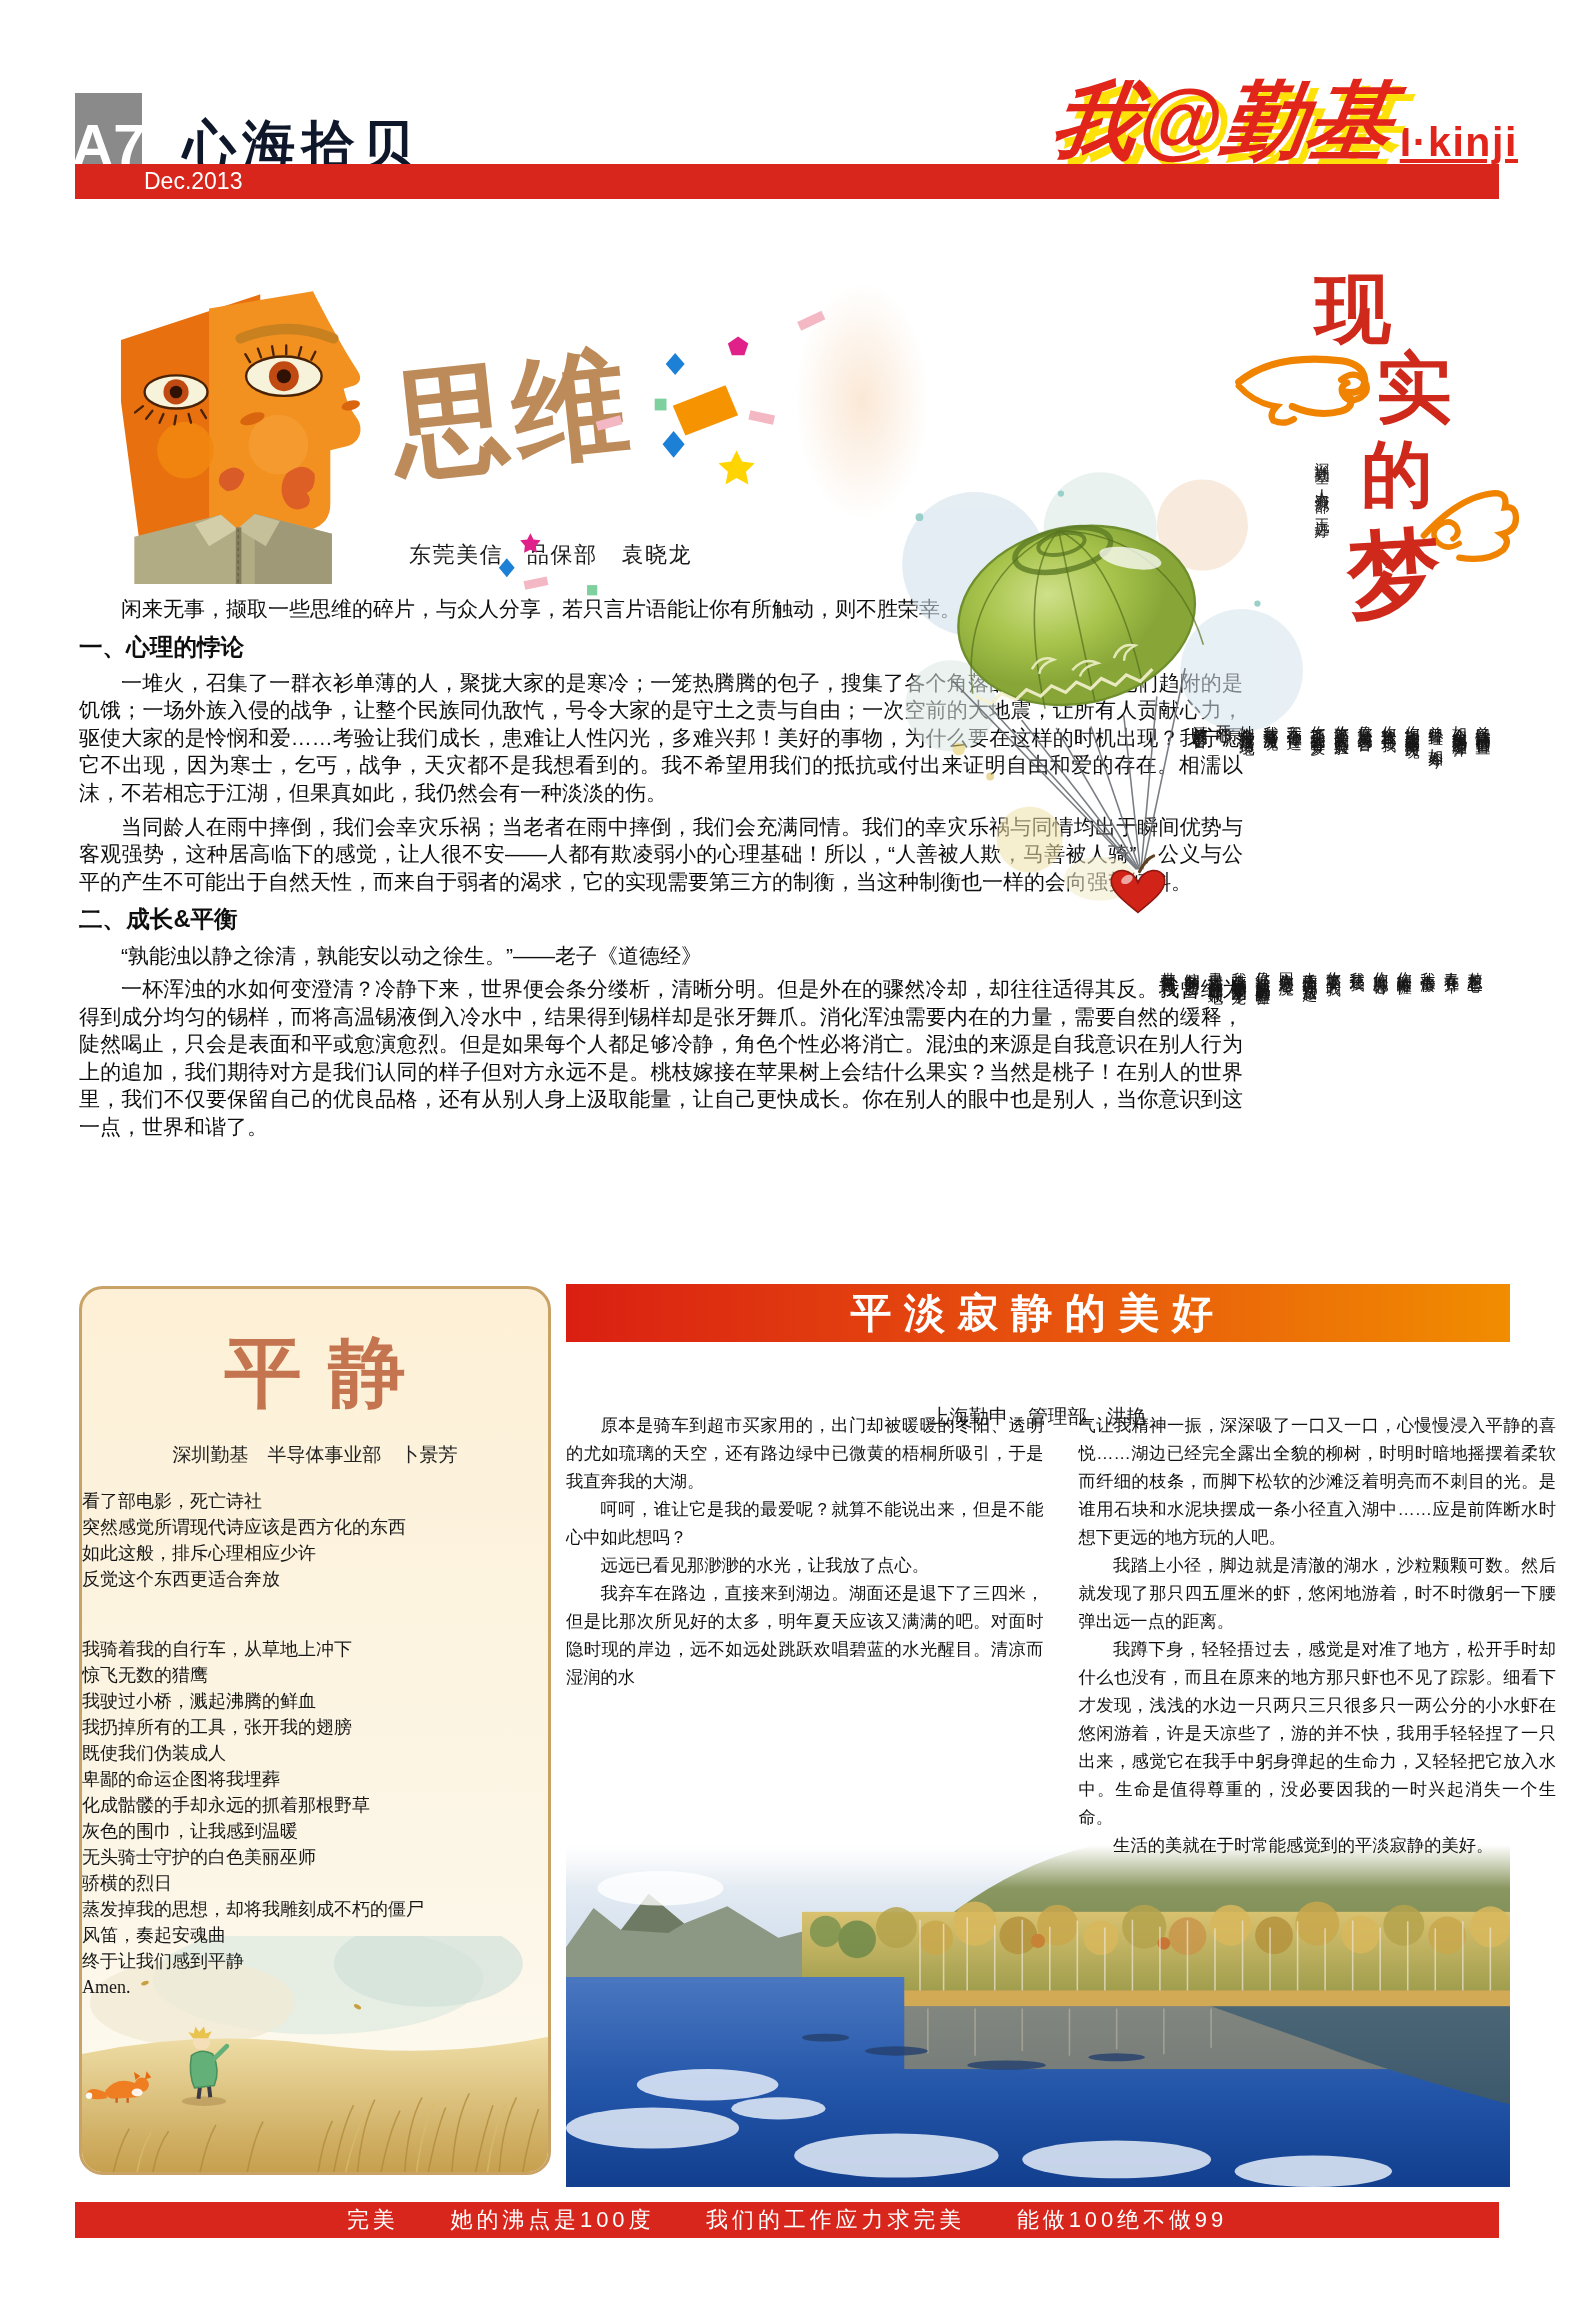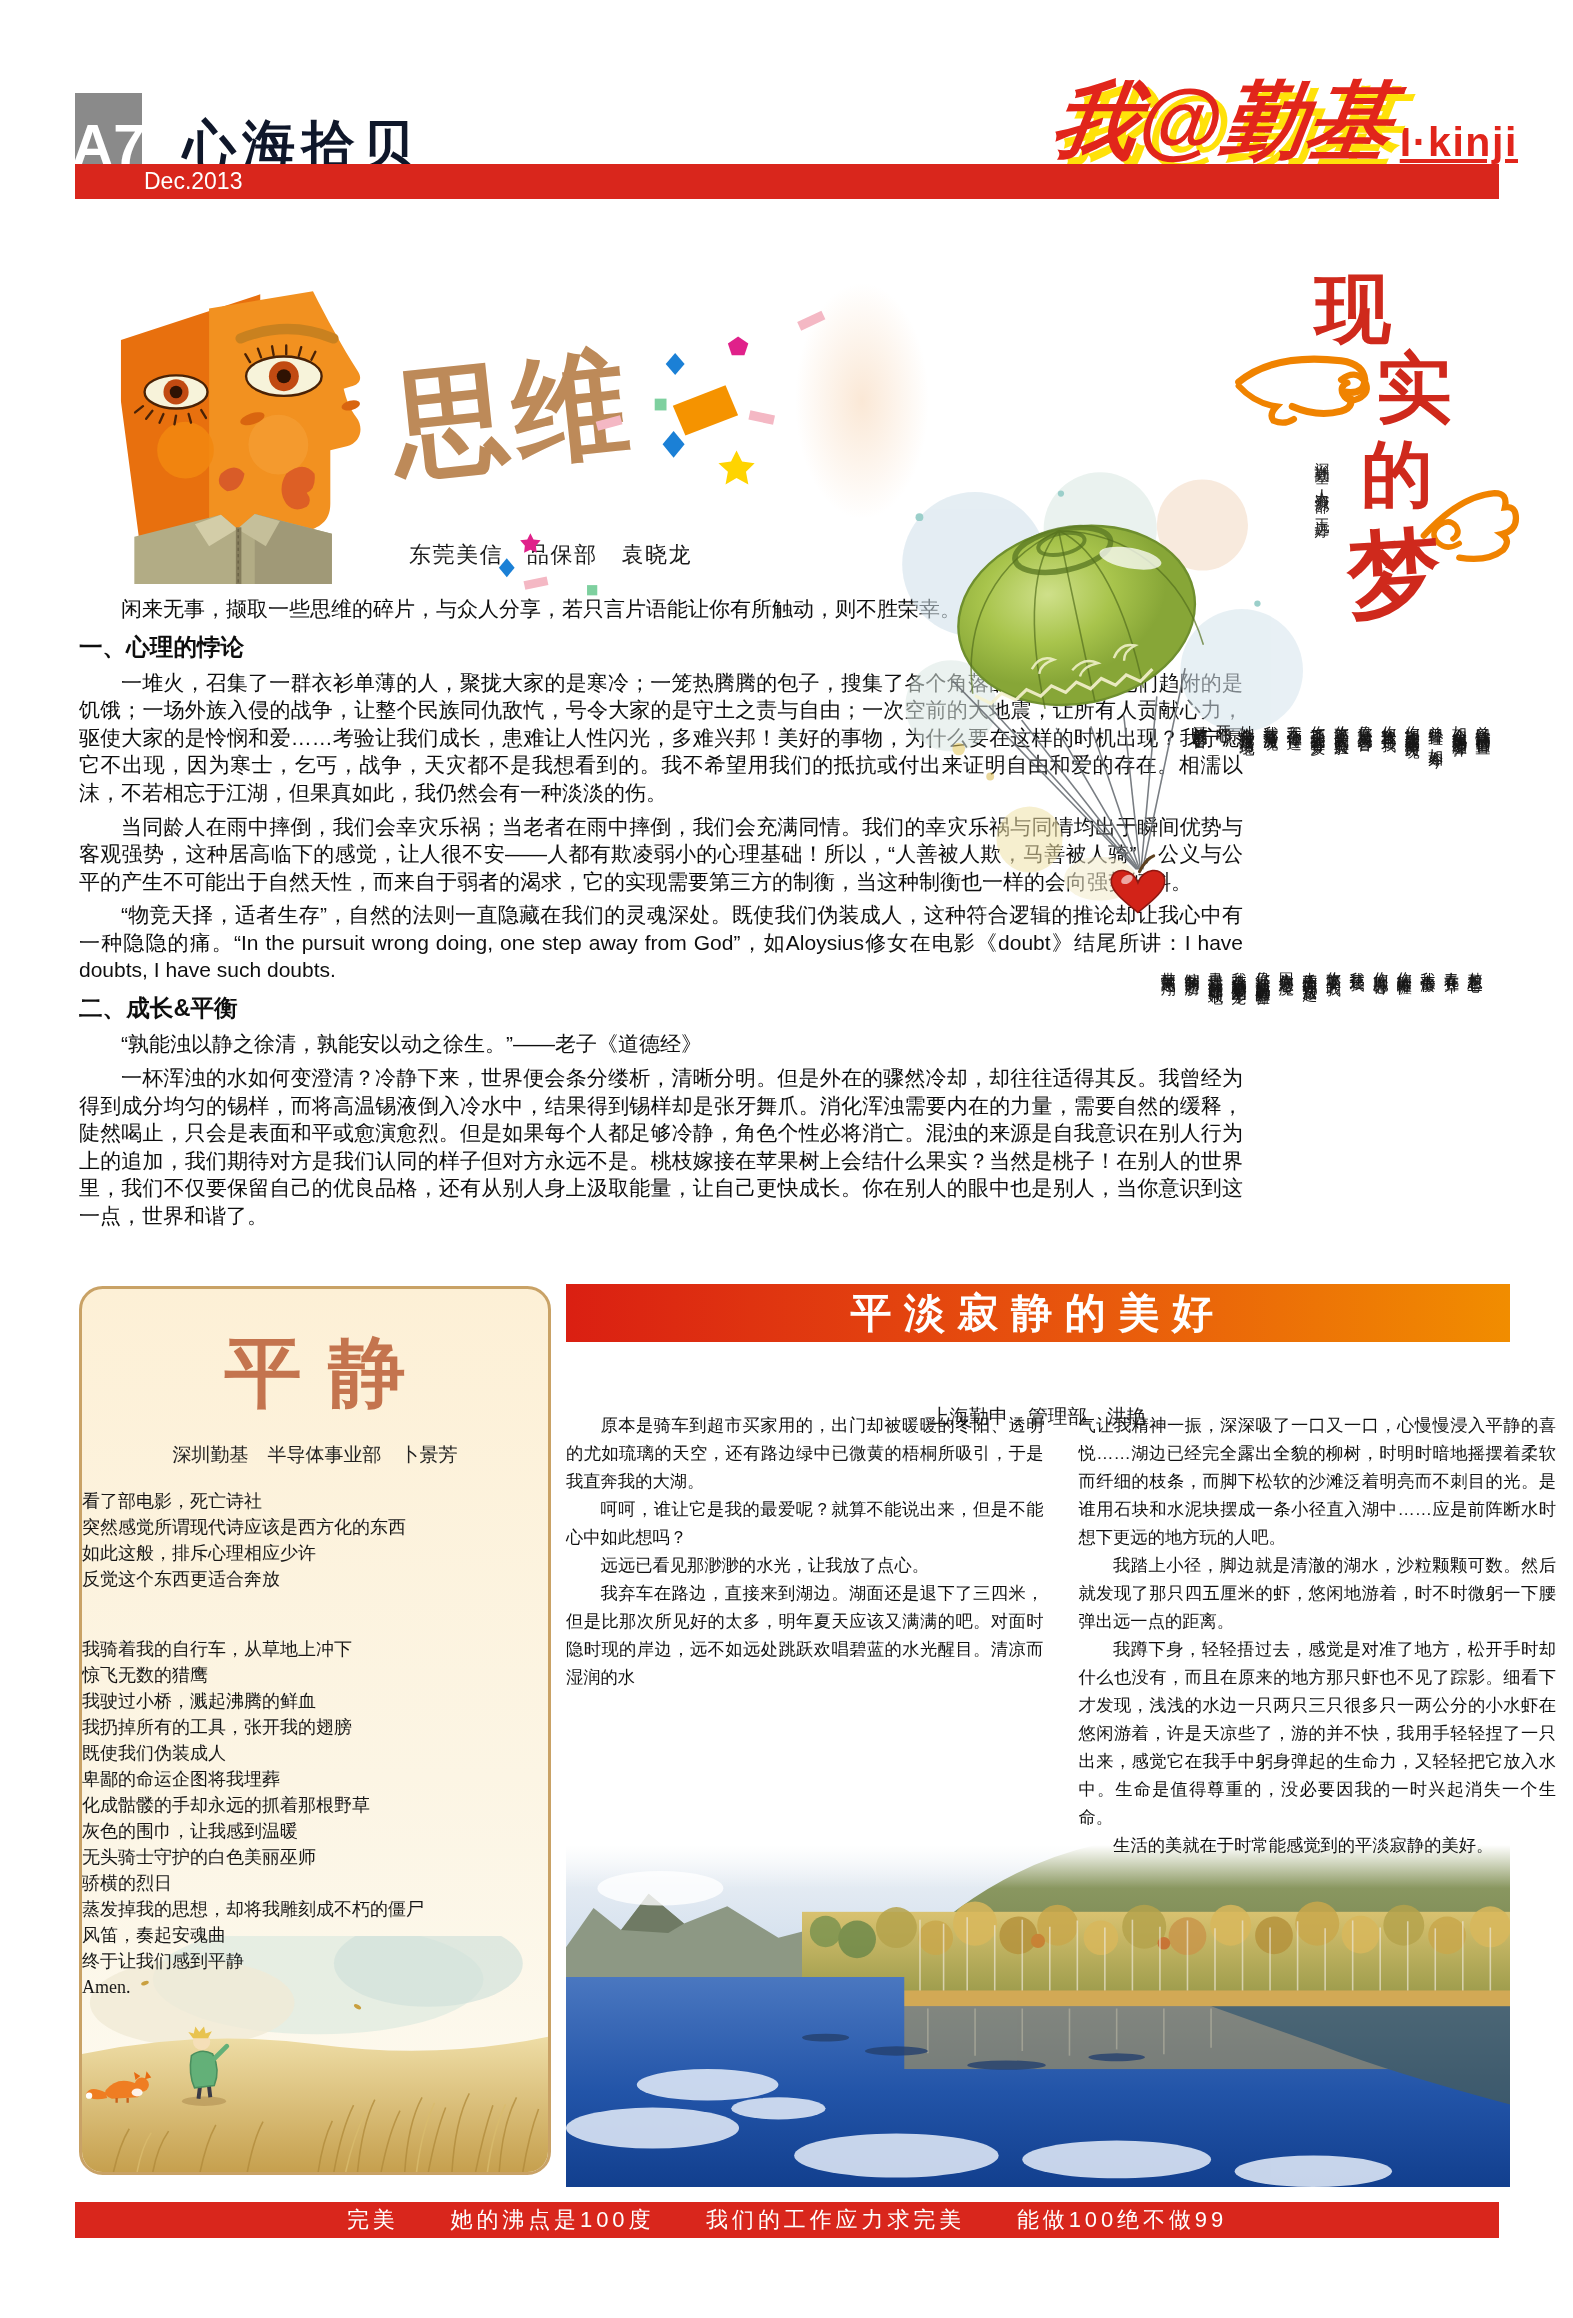--- a/index.html
+++ b/index.html
@@ -147,21 +147,20 @@
     <rect x="66" y="348" width="30" height="11" fill="#f4b8c4" transform="rotate(-12 81 353)"></rect>
     <rect x="146" y="356" width="13" height="13" fill="#7ed09f"></rect>
   </svg>
 
   <div class="abs a1-body">
     <p>闲来无事，撷取一些思维的碎片，与众人分享，若只言片语能让你有所触动，则不胜荣幸。</p>
     <h2>一、心理的悖论</h2>
     <div>
         <p>一堆火，召集了一群衣衫单薄的人，聚拢大家的是寒冷；一笼热腾腾的包子，搜集了各个角落的乞丐，吸引他们趋附的是饥饿；一场外族入侵的战争，让整个民族同仇敌忾，号令大家的是守土之责与自由；一次空前的大地震，让所有人贡献心力，驱使大家的是怜悯和爱……考验让我们成长，患难让人性闪光，多难兴邦！美好的事物，为什么要在这样的时机出现？我宁愿它不出现，因为寒士，乞丐，战争，天灾都不是我想看到的。我不希望用我们的抵抗或付出来证明自由和爱的存在。相濡以沫，不若相忘于江湖，但果真如此，我仍然会有一种淡淡的伤。</p>
         <p>当同龄人在雨中摔倒，我们会幸灾乐祸；当老者在雨中摔倒，我们会充满同情。我们的幸灾乐祸与同情均出于瞬间优势与客观强势，这种居高临下的感觉，让人很不安——人都有欺凌弱小的心理基础！所以，“人善被人欺，马善被人骑”，公义与公平的产生不可能出于自然天性，而来自于弱者的渴求，它的实现需要第三方的制衡，当这种制衡也一样的会向强势倾斜。</p>
-        <p>“物竞天择，适者生存”，自然的法则一直隐藏在我们的灵魂深处。既使我们伪装成人，这种符合逻辑的推论却让我心中有一种隐隐的痛。“In the pursuit wrong doing, one step away from God”，如Aloysius修女在电影《doubt》结尾所讲：I have doubts, I have such doubts.</p>
       </div>
     <h2>二、成长&amp;平衡</h2>
     <p class="quote">“孰能浊以静之徐清，孰能安以动之徐生。”——老子《道德经》</p>
     <div>
         <p>一杯浑浊的水如何变澄清？冷静下来，世界便会条分缕析，清晰分明。但是外在的骤然冷却，却往往适得其反。我曾经为得到成分均匀的锡样，而将高温锡液倒入冷水中，结果得到锡样却是张牙舞爪。消化浑浊需要内在的力量，需要自然的缓释，陡然喝止，只会是表面和平或愈演愈烈。但是如果每个人都足够冷静，角色个性必将消亡。混浊的来源是自我意识在别人行为上的追加，我们期待对方是我们认同的样子但对方永远不是。桃枝嫁接在苹果树上会结什么果实？当然是桃子！在别人的世界里，我们不仅要保留自己的优良品格，还有从别人身上汲取能量，让自己更快成长。你在别人的眼中也是别人，当你意识到这一点，世界和谐了。</p>
       </div>
   </div>
 
   <svg class="abs dream-wings" viewBox="0 0 400 560">
     <g stroke="#f08300" fill="none" stroke-linecap="round">

